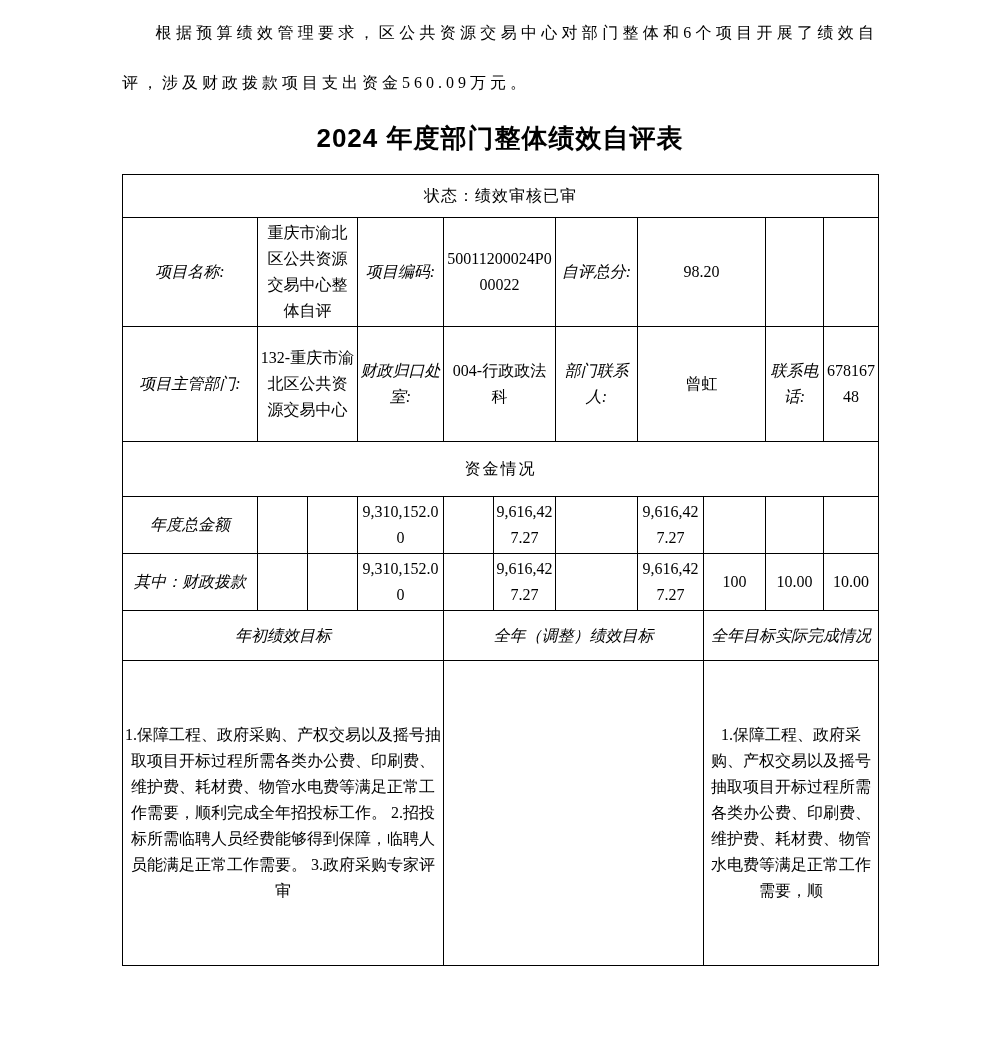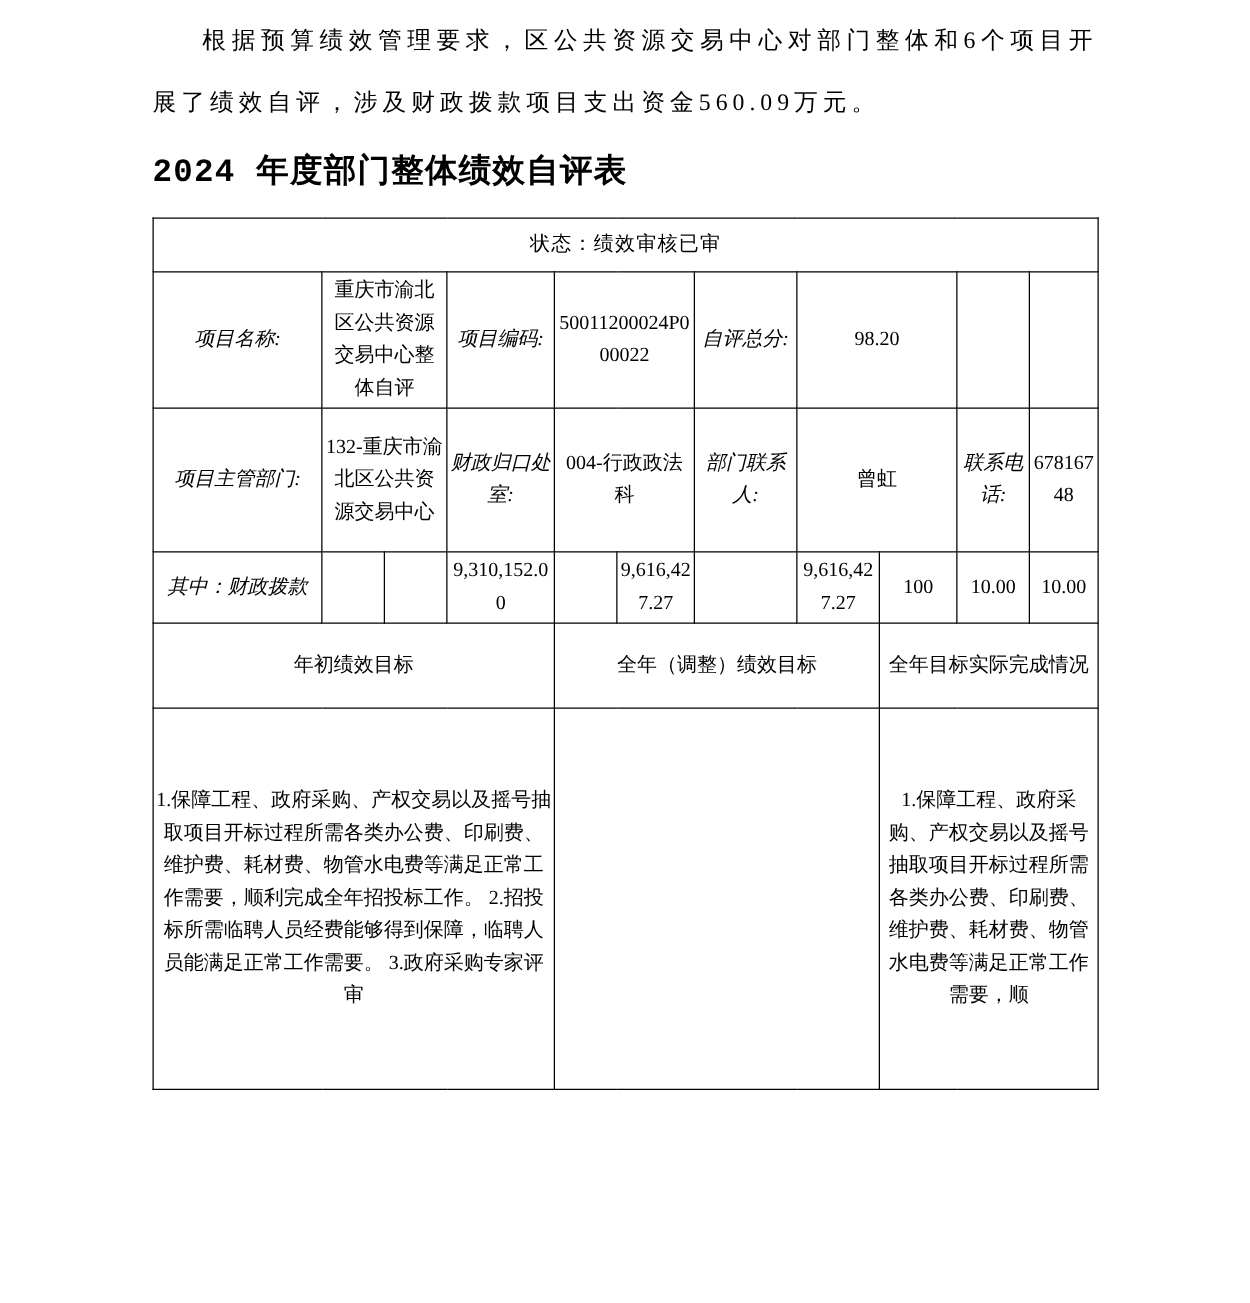--- a/index.html
+++ b/index.html
@@ -12,30 +12,30 @@
     font-family: "Liberation Serif", "DejaVu Serif", serif;
     color: #000;
   }
   .page {
     width: 756px;
     margin: 0 auto;
     padding-top: 8px;
   }
   .intro {
     margin: 0;
-    font-size: 19px;
+    font-size: 16px;
     line-height: 50px;
     letter-spacing: 4px;
     text-align: justify;
     text-indent: 2.1em;
   }
   .doc-title {
     margin: 12px 0 18px 0;
-    text-align: left;
-    font-family: Liberation Mono, monospace;
+    text-align: center;
+    font-family: Liberation Sans, sans-serif;
     font-weight: 700;
     font-size: 26px;
     line-height: 36px;
     letter-spacing: 1px;
   }
   table.report {
     border-collapse: collapse;
     table-layout: fixed;
     width: 756px;
   }
@@ -49,21 +49,21 @@
     word-break: break-all;
     overflow: hidden;
   }
   .r-status  { height: 43px; }
   .r-info1   { height: 108px; }
   .r-info2   { height: 115px; }
   .r-sec1    { height: 55px; }
   .r-fhead   { height: 57px; }
   .r-money   { height: 46px; }
   .r-sec2    { height: 52px; }
-  .r-ghead   { height: 68px; }
+  .r-ghead   { height: 50px; font-style: italic; }
   .status-cell {
     text-align: right;
     padding-right: 6px;
     letter-spacing: 1px;
   }
   .lbl { padding: 2px 4px; font-style: italic; }
   .val { padding: 2px 6px; }
   .fh  { padding: 2px 10px; }
   .fh-narrow { padding: 2px; }
   .section-cell { letter-spacing: 2px; }
@@ -120,22 +120,38 @@
       <td class="lbl">项目主管部门:</td>
       <td colspan="2" class="val">132-重庆市渝北区公共资源交易中心</td>
       <td class="lbl">财政归口处室:</td>
       <td colspan="2" class="val">004-行政政法科</td>
       <td class="lbl">部门联系人:</td>
       <td colspan="2">曾虹</td>
       <td class="lbl">联系电话:</td>
       <td>67816748</td>
     </tr>
 
+    <tr class="r-sec1">
+      <td colspan="11" class="section-cell">资金情况</td>
+    </tr>
 
 
+    <tr class="r-money">
+      <td class="lbl">年度总金额</td>
+      <td></td>
+      <td></td>
+      <td>9,310,152.00</td>
+      <td></td>
+      <td>9,616,427.27</td>
+      <td></td>
+      <td>9,616,427.27</td>
+      <td></td>
+      <td></td>
+      <td></td>
+    </tr>
 
     <tr class="r-money">
       <td class="lbl">其中：财政拨款</td>
       <td></td>
       <td></td>
       <td>9,310,152.00</td>
       <td></td>
       <td>9,616,427.27</td>
       <td></td>
       <td>9,616,427.27</td>

